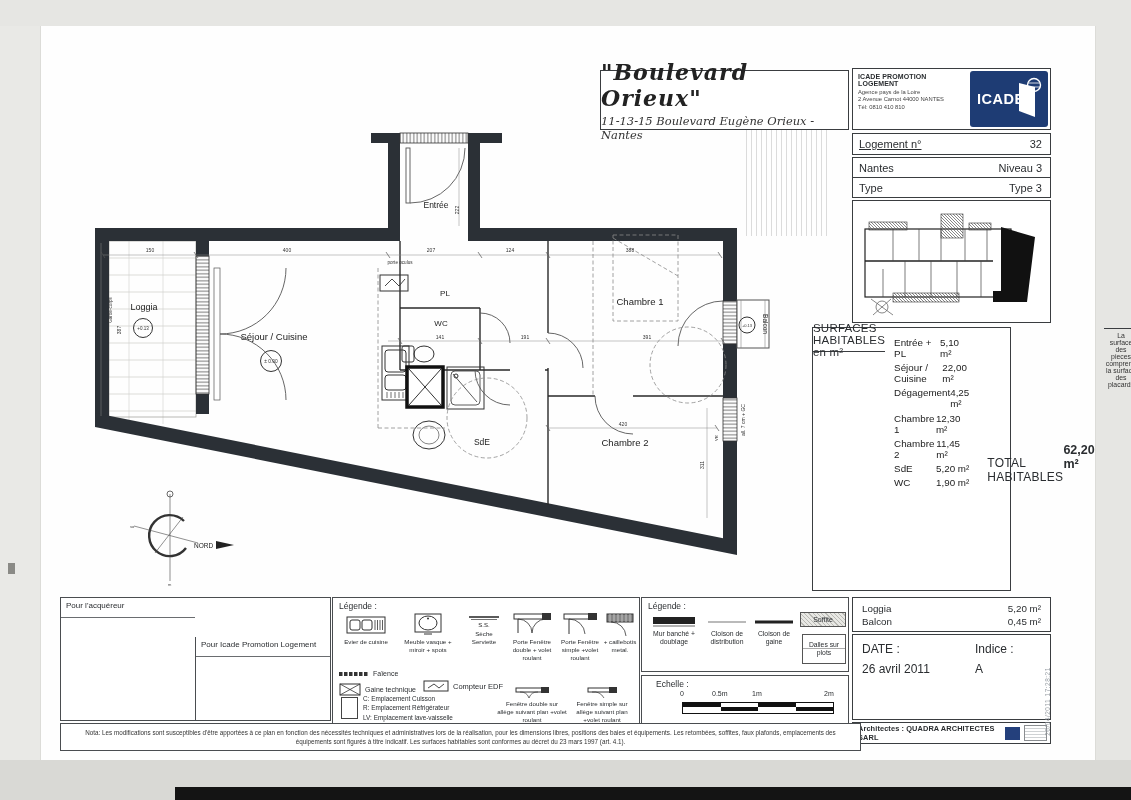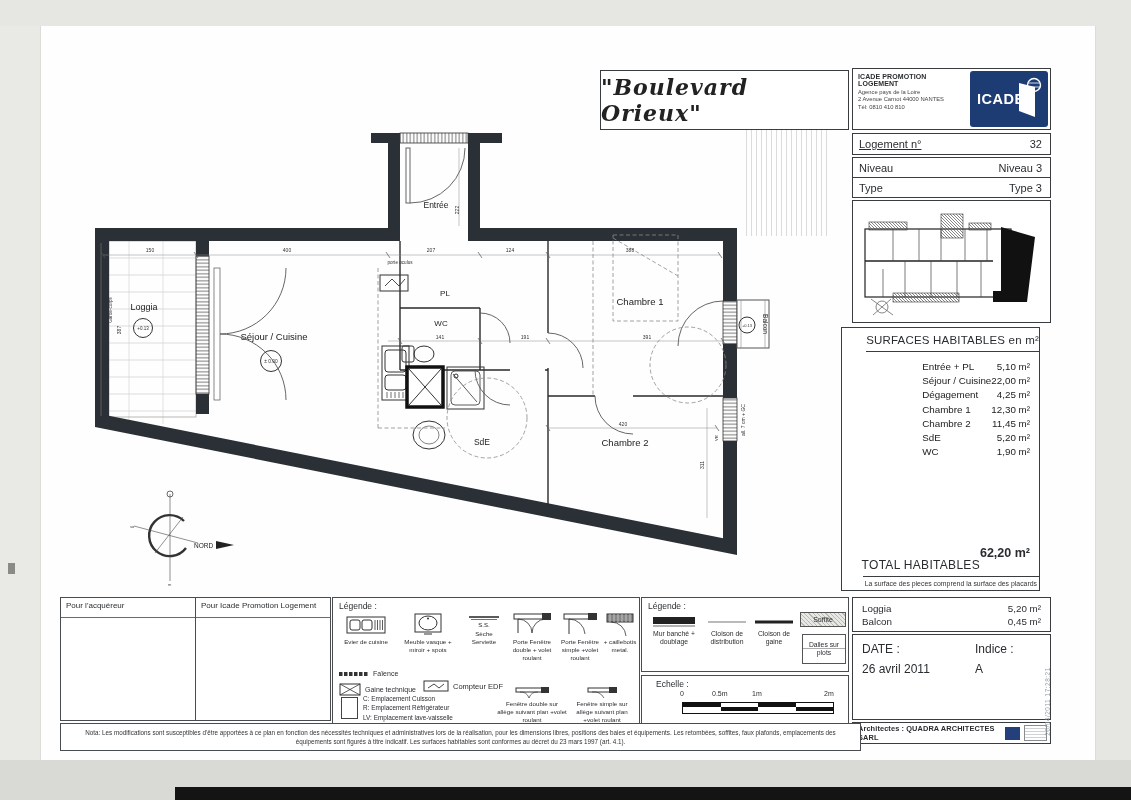--- a/index.html
+++ b/index.html
@@ -40,21 +40,21 @@
   .field-row .val{padding-right:8px;}
   .field-stack{left:852px;top:157px;width:197px;height:39px;display:flex;flex-direction:column;}
   .field-stack .row{flex:1;display:flex;justify-content:space-between;align-items:center;font-size:11px;}
   .field-stack .row + .row{border-top:1px solid #3a3d40;gap:27px;}
   .field-stack .lab{padding-left:6px;}
   .field-stack .val{padding-right:8px;}
 
   .keyplan{left:852px;top:200px;width:197px;height:121px;}
 
   
-  .surfaces{left:841px;top:327px;width:197px;height:262px;display:flex;flex-direction:column;align-items:flex-end;}
+  .surfaces{left:812px;top:327px;width:197px;height:262px;display:flex;flex-direction:row;}
   .surf-title{height:23px;border-bottom:1px solid #3a3d40;display:flex;align-items:center;justify-content:center;font-size:11.5px;letter-spacing:.2px;}
   .surf-rows{padding:9px 9px 0 9px;}
   .surf-row{display:flex;justify-content:space-between;font-size:9.8px;margin-bottom:3.2px;color:#222;}
   .surf-spacer{flex:1;}
   .surf-total{display:flex;justify-content:space-between;align-items:center;padding:0 9px 4px 9px;}
   .surf-total .lab{font-size:12px;letter-spacing:.3px;margin-top:25px;}
   .surf-total .val{font-size:12.5px;font-weight:bold;}
   .surf-foot{border-top:1px solid #3a3d40;font-size:6.9px;color:#333;text-align:center;padding:3px 2px;}
 
   .annexes{left:852px;top:597px;width:197px;height:33px;display:flex;flex-direction:column;justify-content:center;padding:0;}
@@ -69,21 +69,21 @@
   .archbar{left:852px;top:722px;width:197px;height:20px;display:flex;align-items:center;}
   .archbar .txt{font-size:7.4px;font-weight:bold;padding-left:5px;flex:1;letter-spacing:.1px;}
   .stamp-blue{width:15px;height:13px;background:#24407c;margin-right:4px;}
   .stamp-gray{width:21px;height:14px;border:1px solid #8a8d90;margin-right:3px;background:repeating-linear-gradient(0deg,#fff 0 2px,#cfd2d4 2px 3px);}
   .stamp-ts{left:1042px;top:636px;width:10px;height:130px;display:flex;align-items:center;justify-content:center;}
   .stamp-ts span{transform:rotate(-90deg);white-space:nowrap;font-size:6.5px;color:#9aa0a6;letter-spacing:.5px;}
 
   
   .sigbox{left:60px;top:597px;width:269px;height:122px;display:flex;}
   .sigcol{flex:1;display:flex;flex-direction:column;}
-  .sigcol + .sigcol{border-left:1px solid #4a4d50;}
+  .sigcol + .sigcol{border-left:1px solid #4a4d50;margin-top:39px;}
   .sighead{height:16px;border-bottom:1px solid #6a6d70;font-size:8px;padding:3px 0 0 5px;}
 
   
   .legend1{left:332px;top:597px;width:306px;height:126px;font-size:6.2px;}
   .legend1 .lg-title{position:absolute;left:6px;top:3px;font-size:8.5px;}
   .lg-item{position:absolute;display:flex;flex-direction:column;align-items:center;text-align:center;line-height:1.25;}
   .lg-item svg{margin-bottom:2px;}
   .lg-line{position:absolute;display:flex;align-items:center;gap:4px;font-size:7px;}
   .lg-list{position:absolute;left:30px;top:96px;font-size:6.4px;line-height:1.45;}
   .lg-whitebox{position:absolute;left:8px;top:99px;width:15px;height:20px;border:1px solid #444;background:#fff;}
@@ -120,20 +120,21 @@
 <div class="abs sheet"></div>
 <div class="abs band-top"></div>
 <div class="abs band-right"></div>
 <div class="abs band-bottom"></div>
 <div class="abs strip-black"></div>
 <div class="abs edge-mark"></div>
 <div class="abs streaks"></div>
 
 <div class="abs box title-box">
   <div class="title-main">"Boulevard Orieux"</div>
+  <div class="title-sub">11-13-15 Boulevard Eugène Orieux - Nantes</div>
 </div>
 
 <div class="abs box promoter">
   <div class="promoter-text">
     <div class="promoter-name">ICADE PROMOTION LOGEMENT</div>
     <div class="promoter-line">Agence pays de la Loire</div>
     <div class="promoter-line">2 Avenue Carnot 44000 NANTES</div>
     <div class="promoter-line">Tél: 0810 410 810</div>
   </div>
   <div class="icade-logo">
@@ -146,21 +147,21 @@
     </svg>
   </div>
 </div>
 
 <div class="abs box field-row">
   <span class="lab">Logement n°</span>
   <span class="val">32</span>
 </div>
 <div class="abs box field-stack">
   <div class="row">
-    <span class="lab">Niveau</span>
+    <span class="lab">Nantes</span>
     <span class="val">Niveau 3</span>
   </div>
   <div class="row">
     <span class="lab">Type</span>
     <span class="val">Type 3</span>
   </div>
 </div>
 
 <div class="abs box keyplan">
   <svg width="194" height="118" viewBox="0 0 194 118">

